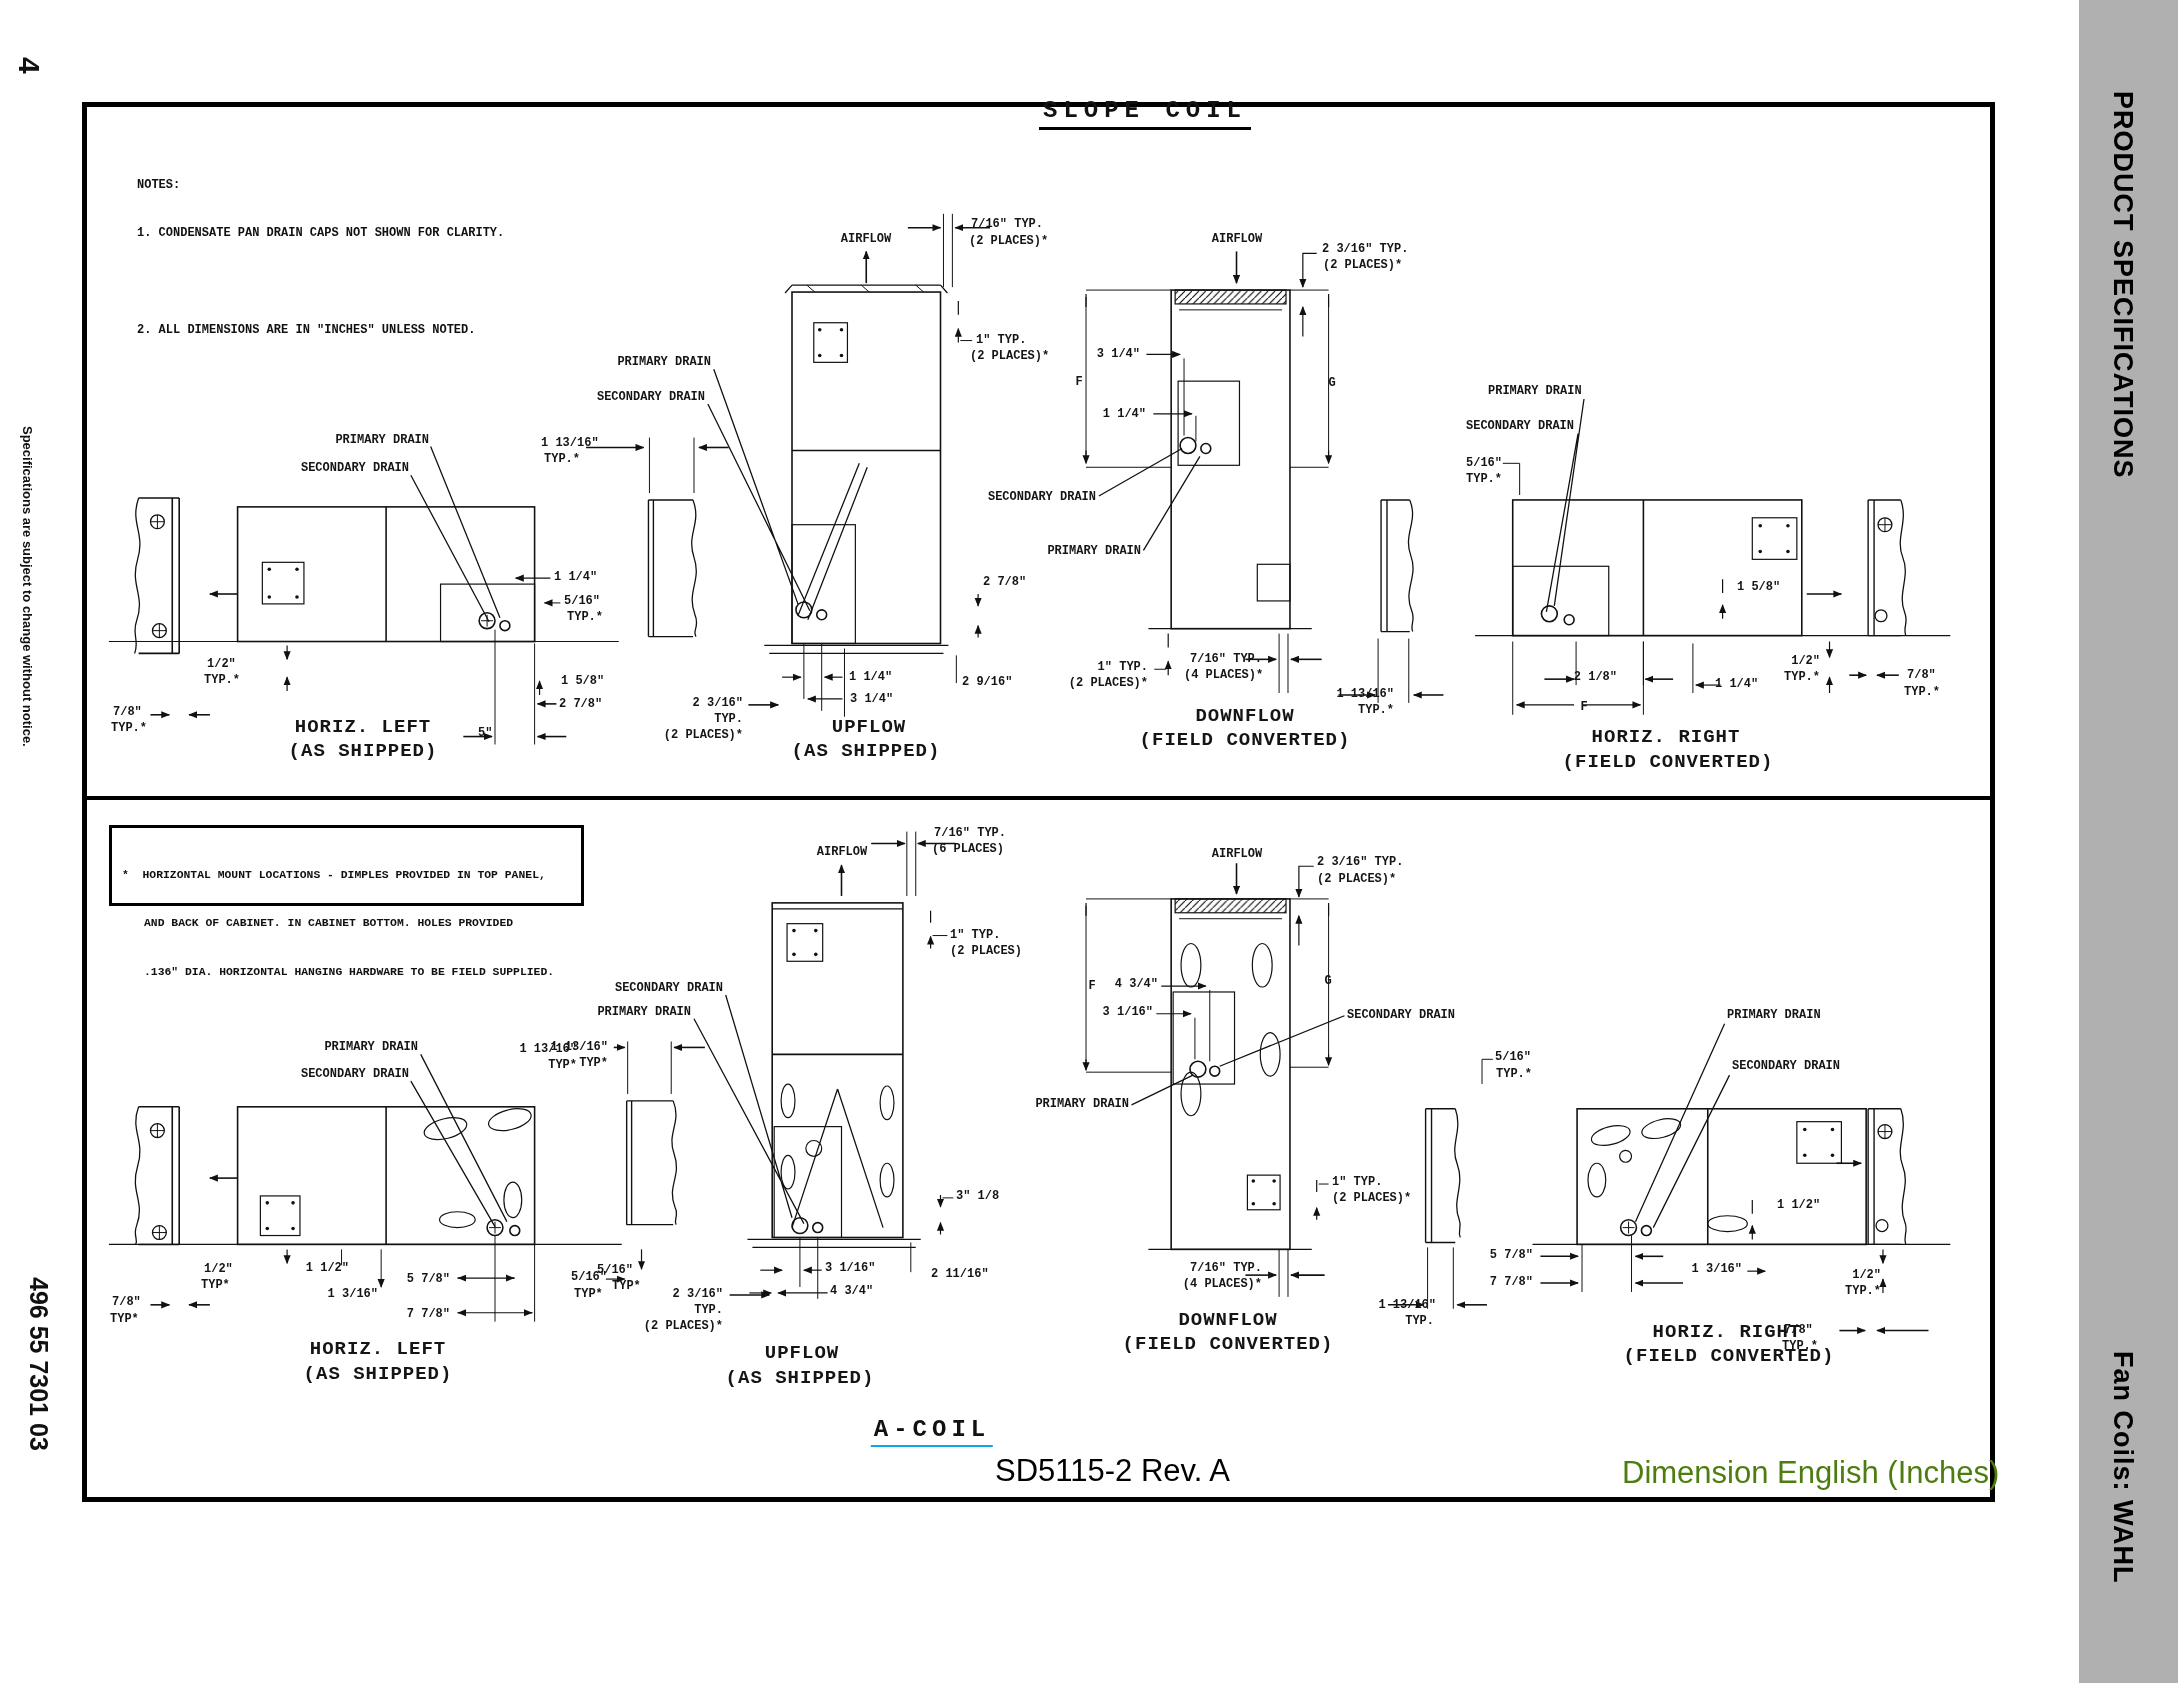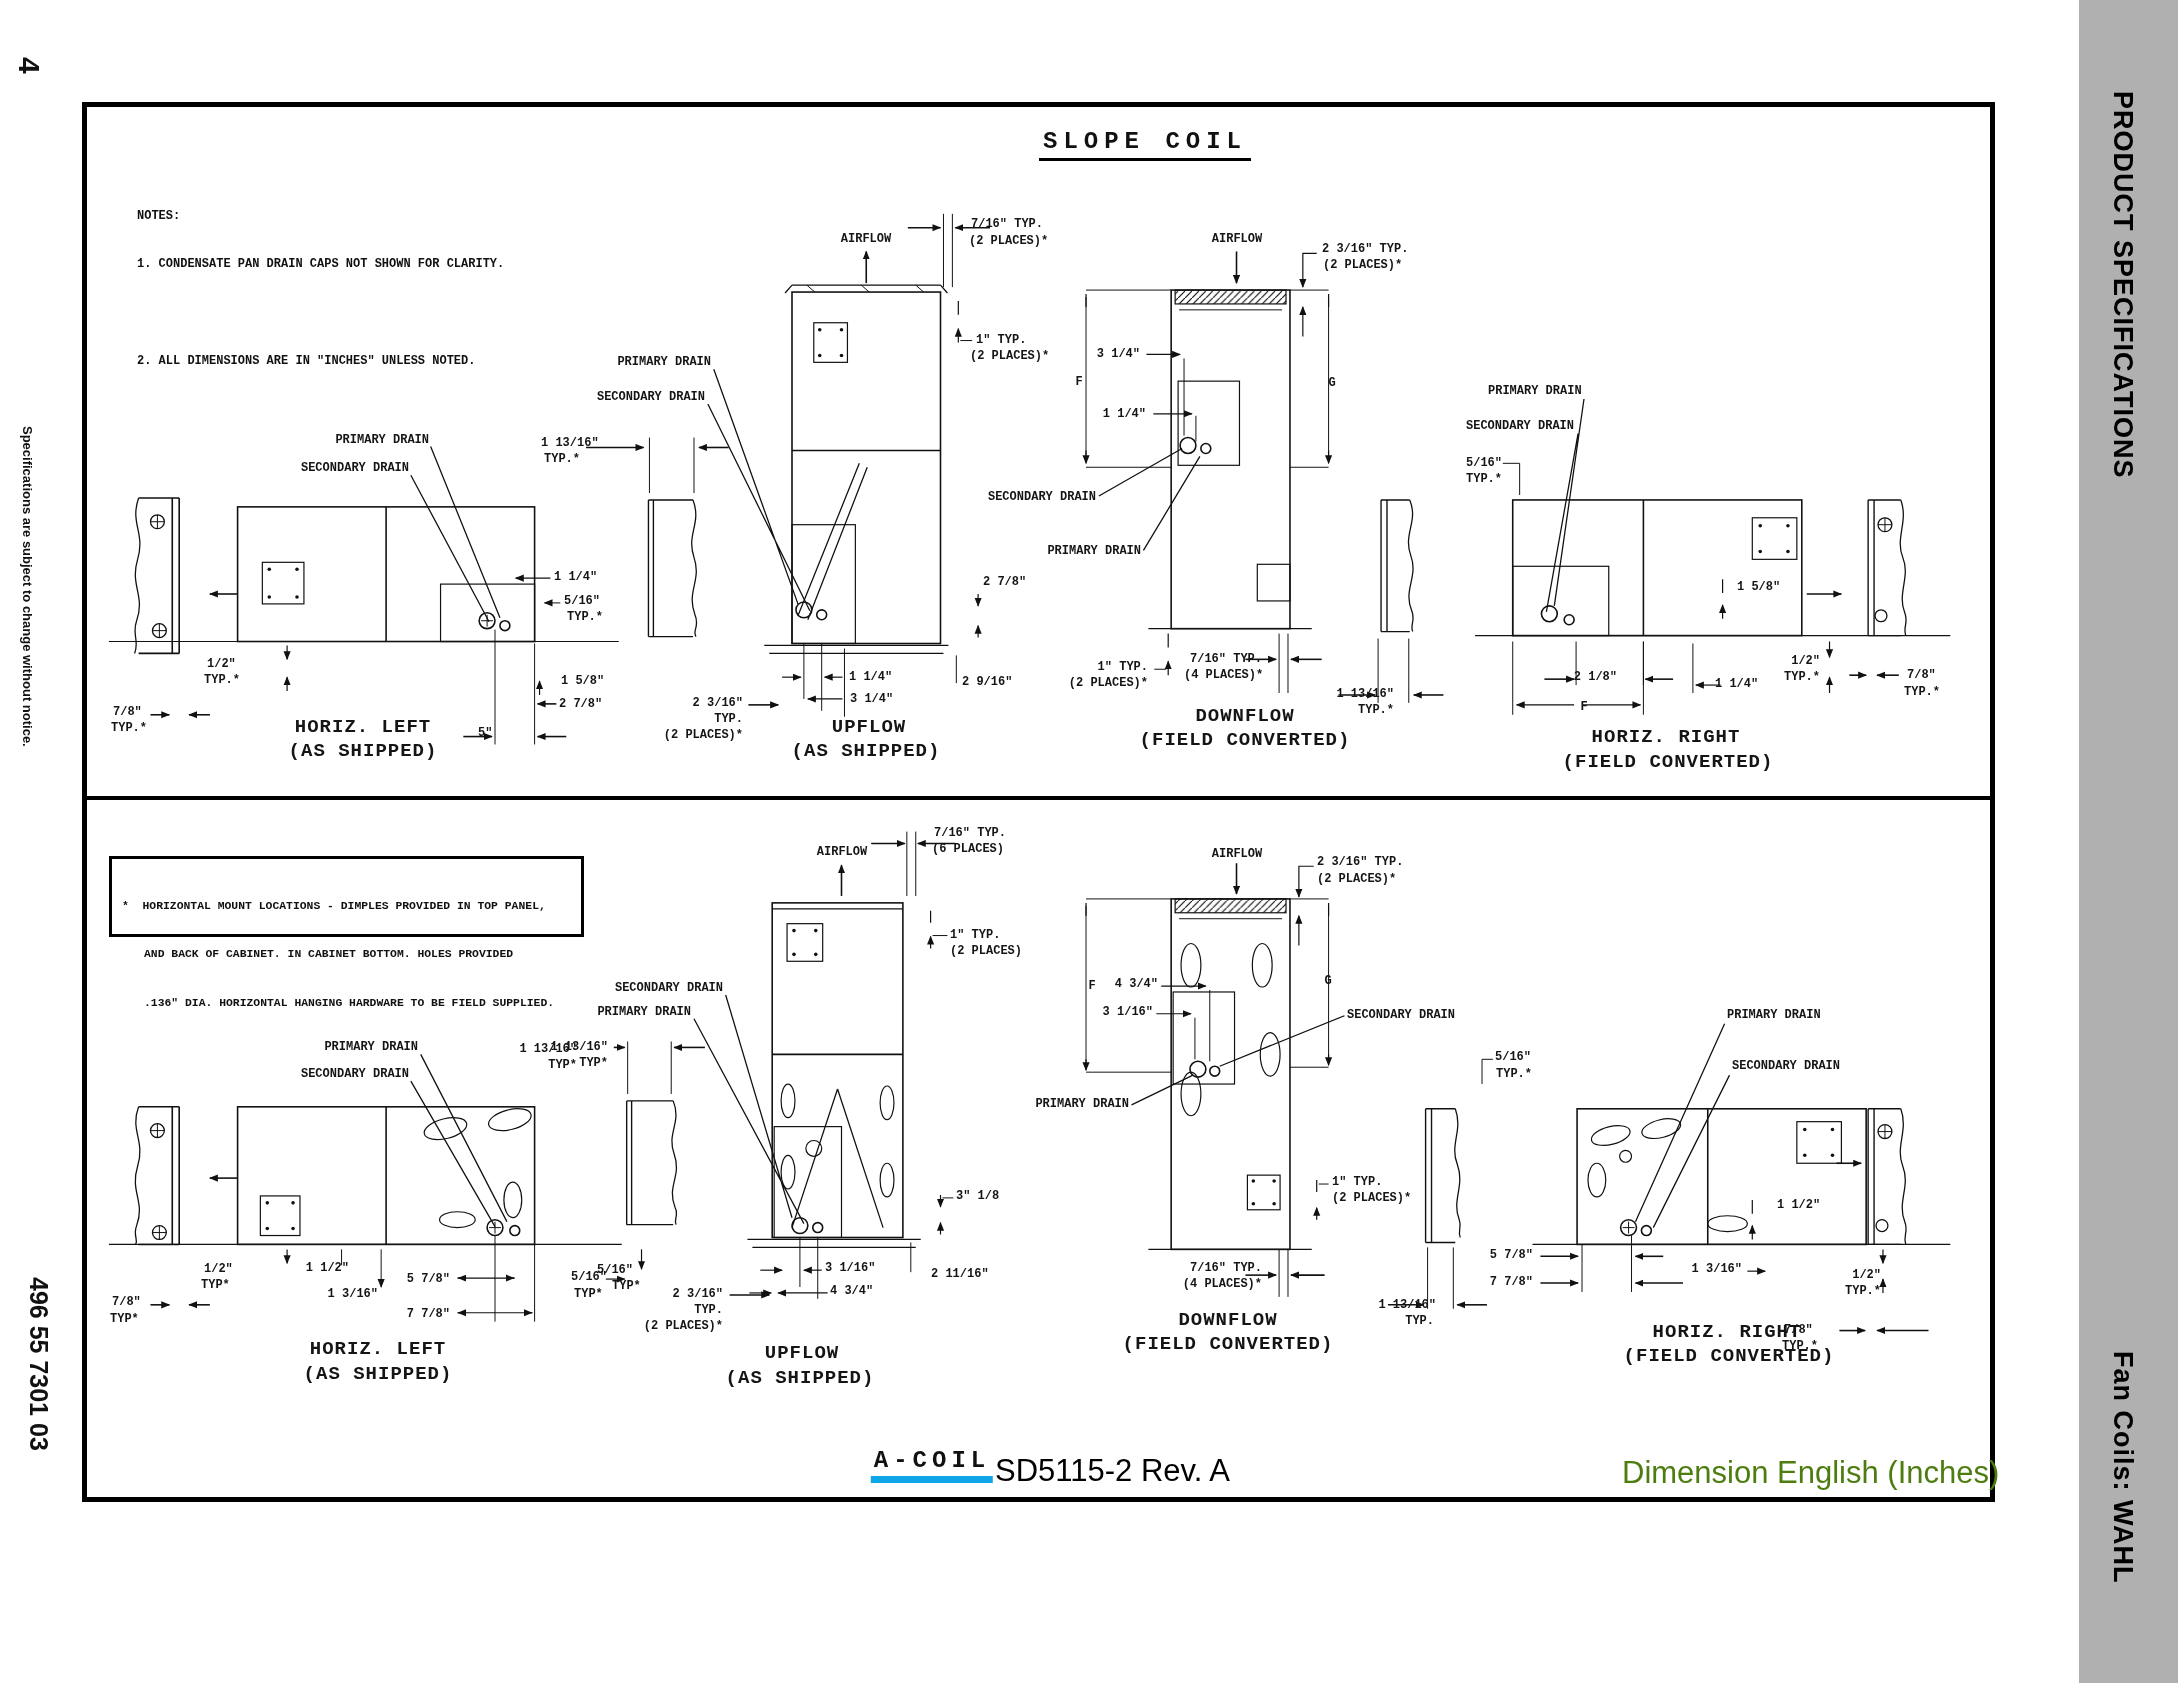--- a/index.html
+++ b/index.html
@@ -7,28 +7,28 @@
        font-family:"Liberation Sans",sans-serif;color:#111;}
   .vert{writing-mode:vertical-rl;white-space:pre;}
   #main-box{position:absolute;left:82px;top:102px;width:1913px;height:1400px;
             border:5px solid #000;box-sizing:border-box;background:#fff;}
   #half-divider{position:absolute;left:82px;top:796px;width:1913px;height:4px;background:#000;}
   #sidebar{position:absolute;left:2079px;top:0;width:99px;height:1683px;background:#b0b0b0;}
   .sidebar-text{position:absolute;left:28px;font-weight:bold;font-size:27px;color:#000;letter-spacing:1px;}
   #page-num{position:absolute;left:12px;top:57px;font-weight:bold;font-size:30px;}
   #side-note{position:absolute;left:20px;top:426px;font-size:13px;font-weight:bold;}
   #doc-num{position:absolute;left:24px;top:1277px;font-size:25px;font-weight:bold;}
-  .mono{font-family:"Liberation Mono","DejaVu Sans Mono",monospace;margin-top:31px;}
+  .mono{font-family:"Liberation Mono","DejaVu Sans Mono",monospace;}
   #notes{position:absolute;left:137px;top:145px;font-size:12px;font-weight:bold;white-space:pre;line-height:16px;}
   .note-item{margin:0;}
   .note-gap{height:17px;}
   #slope-title{position:absolute;left:1145px;top:97px;transform:translateX(-50%);
                font-size:24px;font-weight:bold;letter-spacing:6px;border-bottom:3px solid #000;padding:0 4px 3px 4px;}
   #acoil-title{position:absolute;left:932px;top:1416px;transform:translateX(-50%);
-               font-size:24px;font-weight:bold;letter-spacing:5px;border-bottom:7px solid #0ea5e9;padding:0 3px 2px 3px;}
+               font-size:24px;font-weight:bold;letter-spacing:5px;border-bottom:2px solid #0ea5e9;padding:0 3px 2px 3px;}
   #footnote-box{position:absolute;left:109px;top:825px;width:475px;height:81px;border:3px solid #000;
                 box-sizing:border-box;font-size:11.4px;font-weight:bold;line-height:16.3px;padding:6px 6px 0 10px;white-space:pre;}
   .fn-indent{padding-left:22px;}
   #footer-doc{position:absolute;left:995px;top:1453px;font-size:31px;color:#000;}
   #footer-dim{position:absolute;left:1622px;top:1455px;font-size:31px;color:#4d7c0f;}
   .lbl{position:absolute;font-family:"Liberation Mono","DejaVu Sans Mono",monospace;
        font-size:12px;font-weight:bold;color:#151515;white-space:pre;transform:translateY(-85%);line-height:1;}
   .lbl.ac{transform:translate(-50%,-85%);}
   .lbl.ar{transform:translate(-100%,-85%);}
   .lbl.s2{font-size:19px;letter-spacing:1px;}

